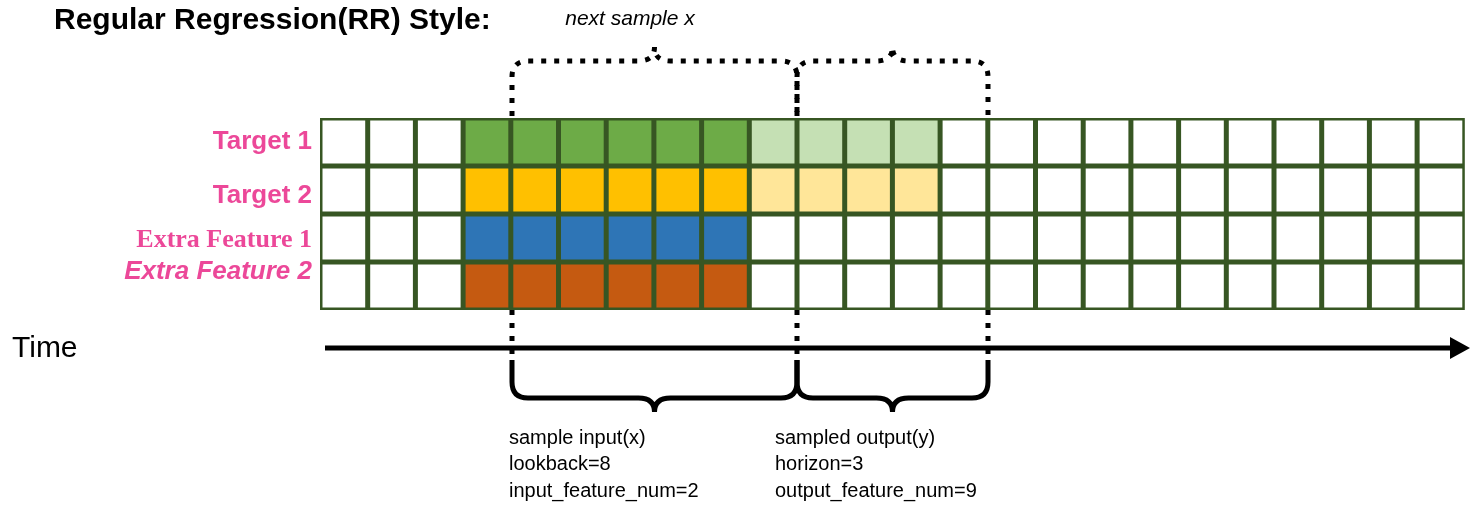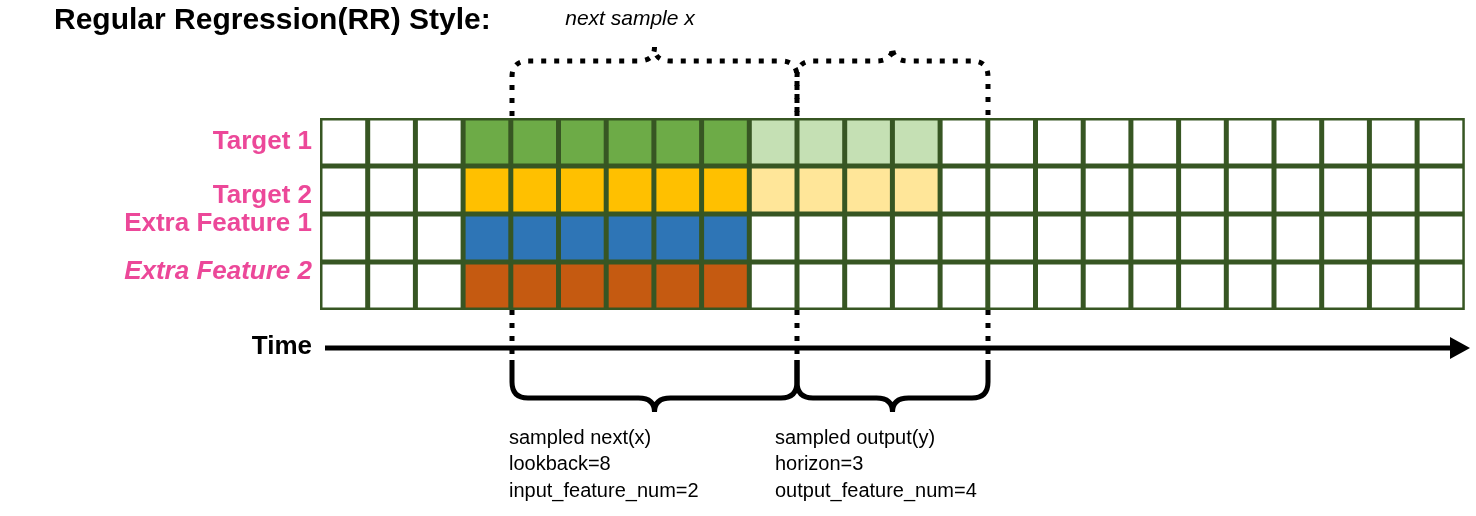--- a/index.html
+++ b/index.html
@@ -21,22 +21,22 @@
 
   .row-label {
     position:absolute; right:0; width:300px;
     text-align:right;
     font-size:26px; font-weight:bold; color:#ec4899;
     white-space:nowrap;
   }
 
   .time-label {
     position:absolute; left:0; width:300px;
-    text-align:right;
-    font-size:26px; font-weight:bold; color:#000;
+    text-align:left;
+    font-size:30px; font-weight:normal; color:#000;
     white-space:nowrap;
   }
 
   .brace-cap {
     position:absolute;
     font-size:21px; font-style:italic; color:#000;
     white-space:nowrap; text-align:center;
   }
 
   .bottom-cap {
@@ -49,37 +49,37 @@
 </style>
 </head>
 <body>
 
 <div id="stage">
 
   <div class="title">Regular Regression(RR) Style:</div>
 
   <div class="row-label" style="left: 12px; top: 125px;">Target 1</div>
   <div class="row-label" style="left: 12px; top: 173px; margin-top: 6px;">Target 2</div>
-  <div class="row-label" style="left: 12px; top: 207px;">Extra Feature 1</div>
+  <div class="row-label" style="left: 12px; top: 224px; font-family: Liberation Serif, serif;">Extra Feature 1</div>
   <div class="row-label" style="left: 12px; top: 255px; font-style: italic;">Extra Feature 2</div>
 
   <div class="time-label" style="left: 12px; top: 330px;">Time</div>
 
   <div class="brace-cap" style="left: 480px; width: 300px; top: 6px;">next sample x</div>
 
   <div class="bottom-cap" style="left: 509px; top: 424px;">
-    <div>sampled next(x)</div>
+    <div>sample input(x)</div>
     <div>lookback=8</div>
     <div>input_feature_num=2</div>
   </div>
 
   <div class="bottom-cap" style="left: 775px; top: 424px;">
     <div>sampled output(y)</div>
     <div>horizon=3</div>
-    <div>output_feature_num=4</div>
+    <div>output_feature_num=9</div>
   </div>
 
   <svg class="overlay" id="art" viewBox="0 0 1476 516">
       <rect x="320" y="118" width="1144.8000000000002" height="192" fill="#375623"></rect>
       <rect x="322.5" y="120.5" width="42.7" height="43" fill="#ffffff"></rect>
       <rect x="370.2" y="120.5" width="42.7" height="43" fill="#ffffff"></rect>
       <rect x="417.9" y="120.5" width="42.7" height="43" fill="#ffffff"></rect>
       <rect x="465.6" y="120.5" width="42.7" height="43" fill="#6DAB47"></rect>
       <rect x="513.3" y="120.5" width="42.7" height="43" fill="#6DAB47"></rect>
       <rect x="561" y="120.5" width="42.7" height="43" fill="#6DAB47"></rect>

